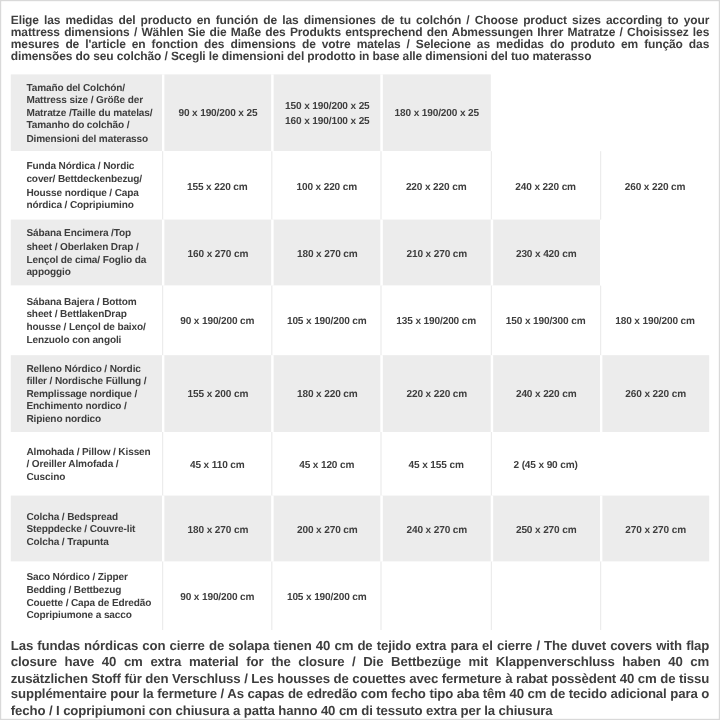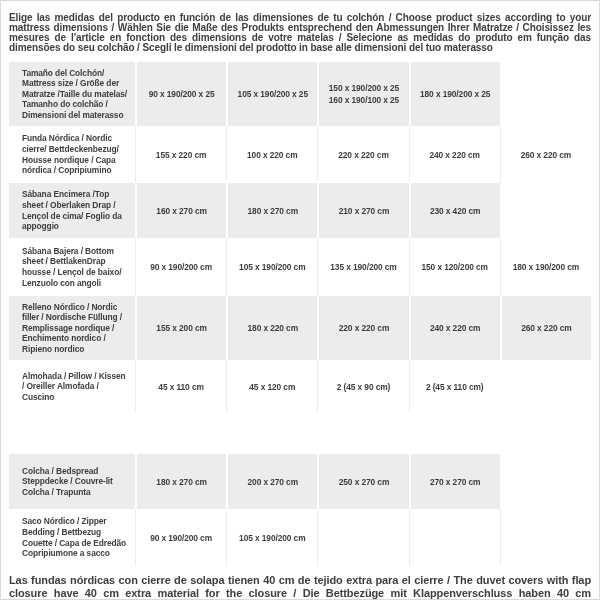--- a/index.html
+++ b/index.html
@@ -36,84 +36,84 @@
     display:flex;align-items:center;
     padding:4px 6px 4px 13px;
     line-height:10.6px;
   }
   .trow:nth-child(1){min-height:64px;}
   .trow:nth-child(2){min-height:57px;}
   .trow:nth-child(3){min-height:55px;}
   .trow:nth-child(4){min-height:58px;}
   .trow:nth-child(5){min-height:64px;}
   .trow:nth-child(6){min-height:53px;}
-  .trow:nth-child(7){min-height:55px;margin-top:41px;}
+  .trow:nth-child(7){min-height:55px;}
   .trow:nth-child(8){min-height:57px;}
   .footnote{
     margin:8px 0 0 0;
     font-size:11px;line-height:13.4px;
     text-align:justify;letter-spacing:-0.1px;
   }
 </style>
 </head>
 <body>
 
 <div class="page">
   <p class="intro">Elige las medidas del producto en función de las dimensiones de tu colchón / Choose product sizes according to your mattress dimensions / Wählen Sie die Maße des Produkts entsprechend den Abmessungen Ihrer Matratze / Choisissez les mesures de l'article en fonction des dimensions de votre matelas / Selecione as medidas do produto em função das dimensões do seu colchão / Scegli le dimensioni del prodotto in base alle dimensioni del tuo materasso</p>
   <div class="size-table">
       <div class="trow gray">
         <div class="cell label">Tamaño del Colchón/ Mattress size / Größe der Matratze /Taille du matelas/ Tamanho do colchão / Dimensioni del materasso</div>
         <div class="cell val">90 x 190/200 x 25</div>
-        <div class="cell val">105 x 190/200 x 25</div>
         <div class="cell val">150 x 190/200 x 25
 160 x 190/100 x 25</div>
         <div class="cell val">180 x 190/200 x 25</div>
       </div>
       <div class="trow white">
-        <div class="cell label">Funda Nórdica / Nordic cierre/ Bettdeckenbezug/ Housse nordique / Capa nórdica / Copripiumino</div>
+        <div class="cell label">Funda Nórdica / Nordic cover/ Bettdeckenbezug/ Housse nordique / Capa nórdica / Copripiumino</div>
         <div class="cell val">155 x 220 cm</div>
         <div class="cell val">100 x 220 cm</div>
         <div class="cell val">220 x 220 cm</div>
         <div class="cell val">240 x 220 cm</div>
         <div class="cell val">260 x 220 cm</div>
       </div>
       <div class="trow gray">
         <div class="cell label">Sábana Encimera /Top sheet / Oberlaken Drap / Lençol de cima/ Foglio da appoggio</div>
         <div class="cell val">160 x 270 cm</div>
         <div class="cell val">180 x 270 cm</div>
         <div class="cell val">210 x 270 cm</div>
         <div class="cell val">230 x 420 cm</div>
       </div>
       <div class="trow white">
         <div class="cell label">Sábana Bajera / Bottom sheet / BettlakenDrap housse / Lençol de baixo/ Lenzuolo con angoli</div>
         <div class="cell val">90 x 190/200 cm</div>
         <div class="cell val">105 x 190/200 cm</div>
         <div class="cell val">135 x 190/200 cm</div>
-        <div class="cell val">150 x 120/200 cm</div>
+        <div class="cell val">150 x 190/300 cm</div>
         <div class="cell val">180 x 190/200 cm</div>
       </div>
       <div class="trow gray">
         <div class="cell label">Relleno Nórdico / Nordic filler / Nordische Füllung / Remplissage nordique / Enchimento nordico / Ripieno nordico</div>
         <div class="cell val">155 x 200 cm</div>
         <div class="cell val">180 x 220 cm</div>
         <div class="cell val">220 x 220 cm</div>
         <div class="cell val">240 x 220 cm</div>
         <div class="cell val">260 x 220 cm</div>
       </div>
       <div class="trow white">
         <div class="cell label">Almohada / Pillow / Kissen / Oreiller Almofada / Cuscino</div>
         <div class="cell val">45 x 110 cm</div>
         <div class="cell val">45 x 120 cm</div>
+        <div class="cell val">45 x 155 cm</div>
         <div class="cell val">2 (45 x 90 cm)</div>
-        <div class="cell val">2 (45 x 110 cm)</div>
       </div>
       <div class="trow gray">
         <div class="cell label">Colcha / Bedspread Steppdecke / Couvre-lit Colcha / Trapunta</div>
         <div class="cell val">180 x 270 cm</div>
         <div class="cell val">200 x 270 cm</div>
+        <div class="cell val">240 x 270 cm</div>
         <div class="cell val">250 x 270 cm</div>
         <div class="cell val">270 x 270 cm</div>
       </div>
       <div class="trow white">
         <div class="cell label">Saco Nórdico / Zipper Bedding / Bettbezug Couette / Capa de Edredão Copripiumone a sacco</div>
         <div class="cell val">90 x 190/200 cm</div>
         <div class="cell val">105 x 190/200 cm</div>
         <div class="cell val"></div>
         <div class="cell val"></div>
         <div class="cell val"></div>

